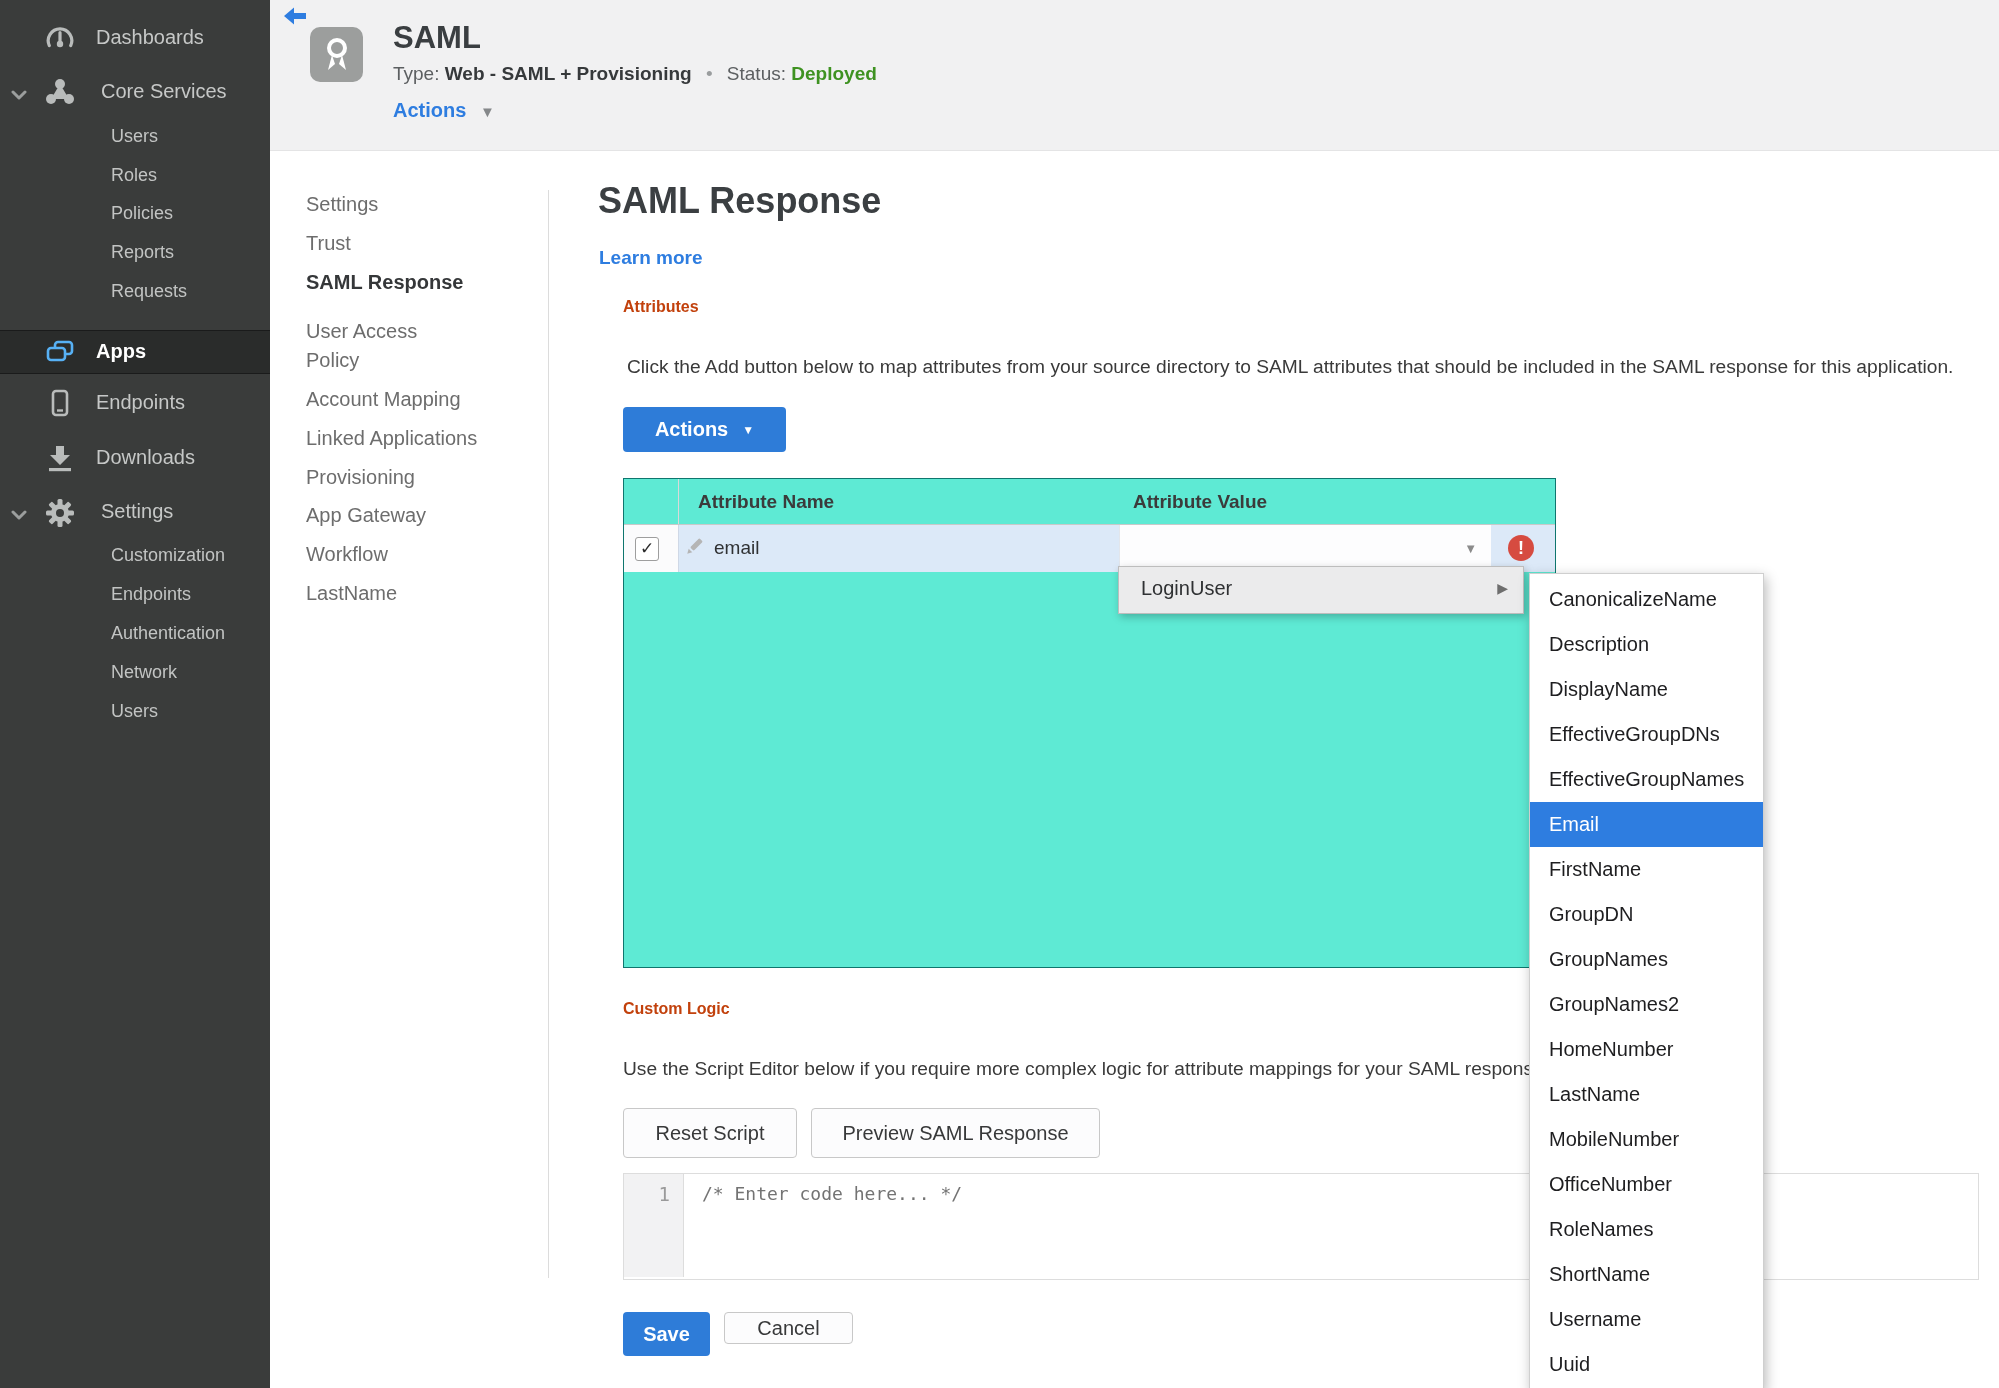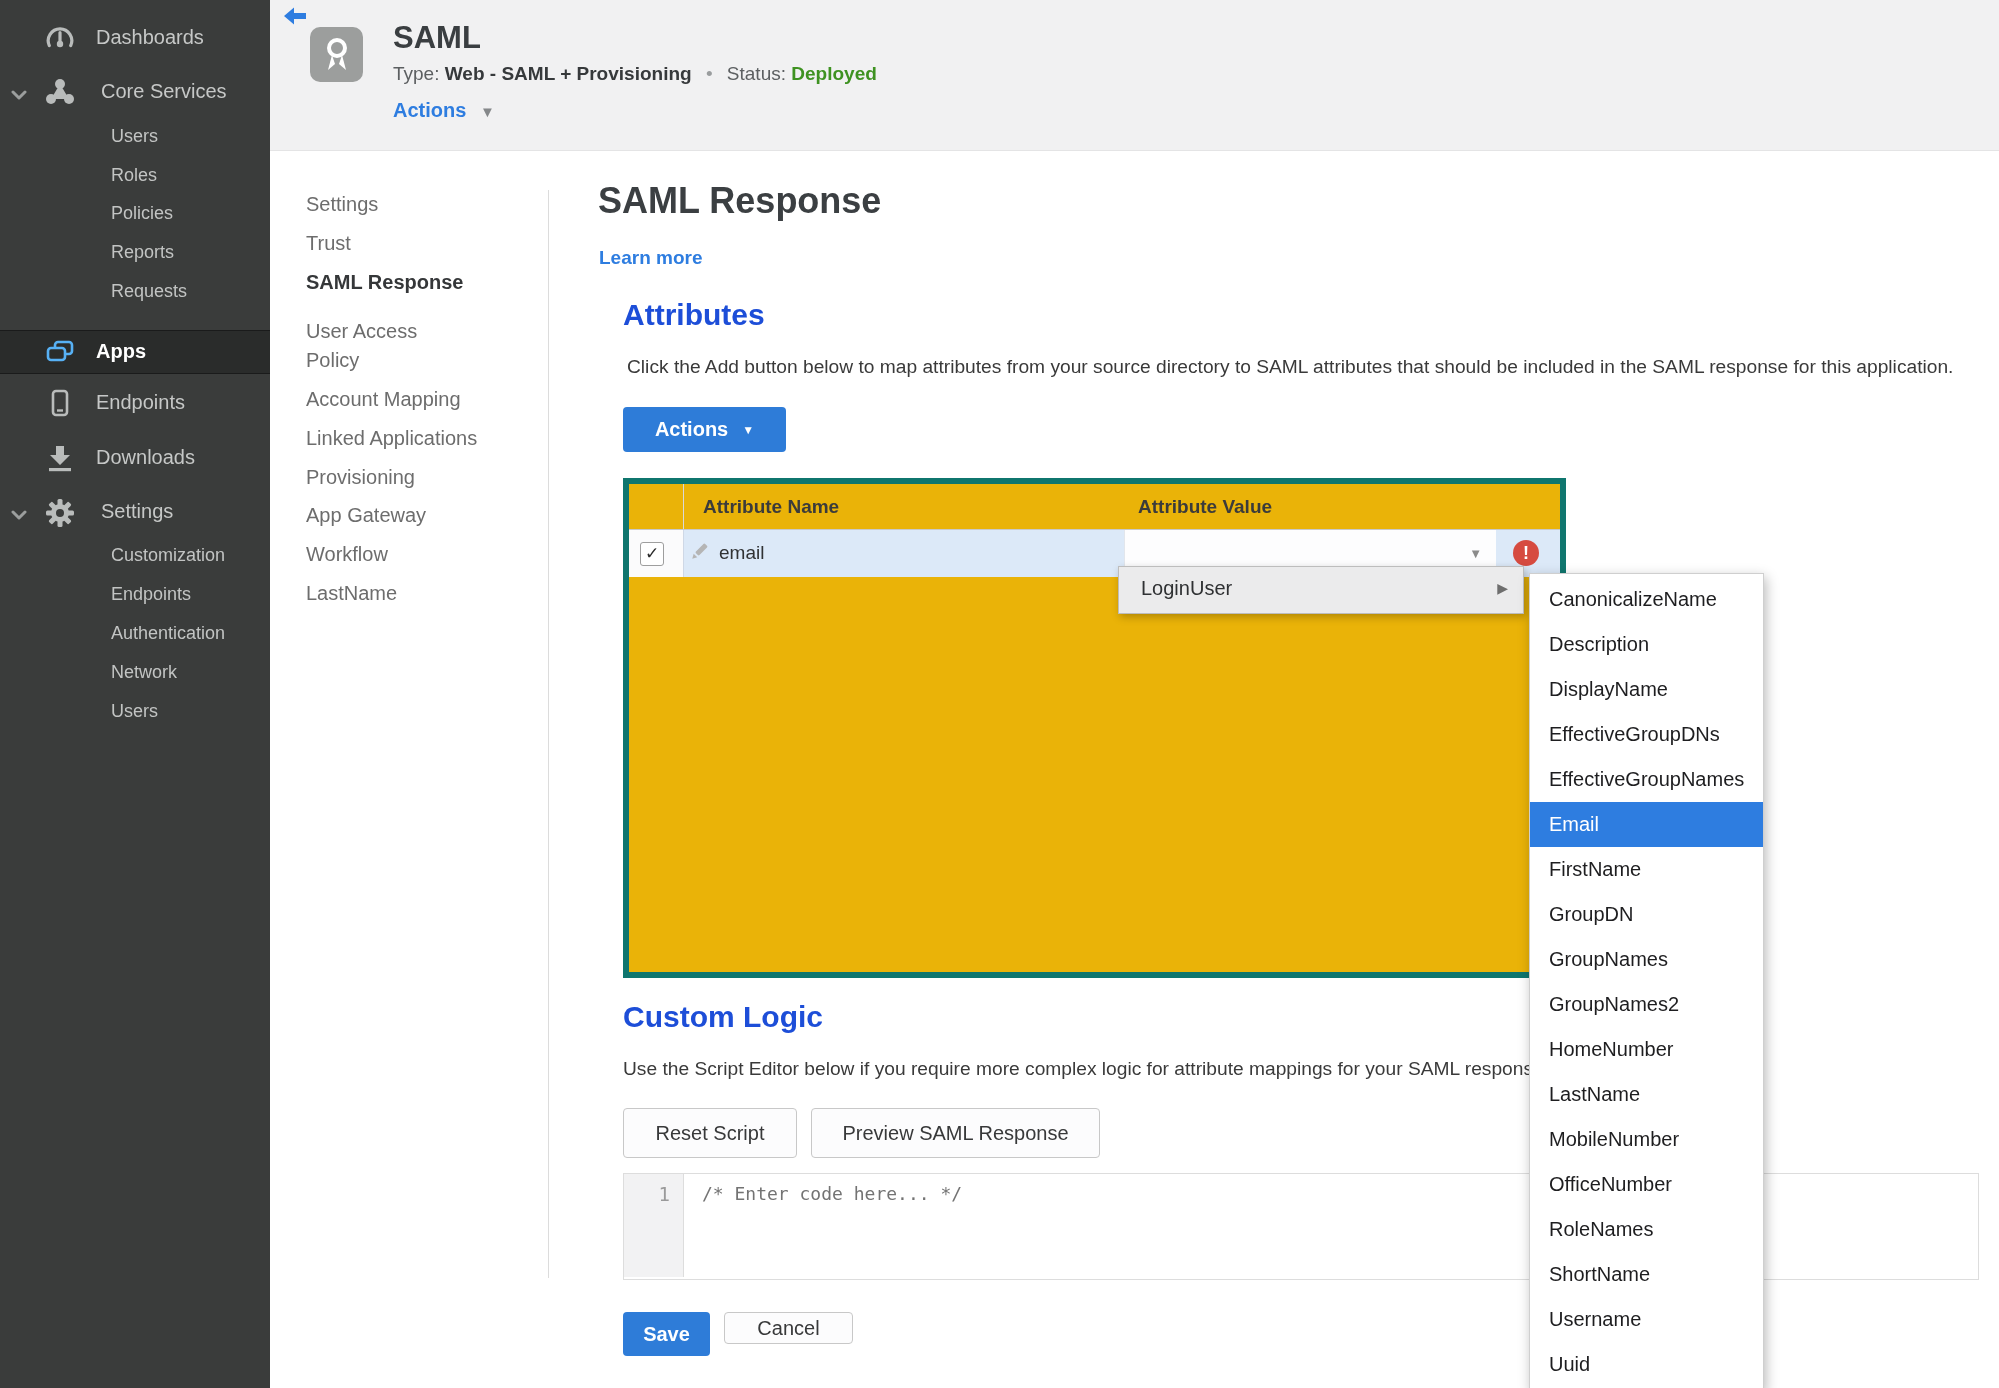--- a/index.html
+++ b/index.html
@@ -31,31 +31,31 @@
   .h-actions .car{color:#85888a;font-size:15px;margin-left:8px;font-weight:normal;}
 
   
   .secnav-item{position:absolute;left:306px;width:235px;height:26px;font-size:20px;color:#6d6d6d;cursor:pointer;white-space:nowrap;}
   .secnav-item.active{font-weight:bold;color:#353739;}
   .vline{position:absolute;left:548px;top:190px;width:1px;height:1088px;background:#dcdcdc;}
 
   
   .m-title{position:absolute;left:598px;top:180px;font-size:36px;font-weight:bold;color:#3b3f42;}
   .m-learn{position:absolute;left:599px;top:247px;font-size:19px;font-weight:bold;color:#2e7de0;cursor:pointer;text-align:center;}
-  .m-h2{position:absolute;left:623px;font-size:30px;font-weight:bold;color:#1d4ed8;}
+  .m-h2{position:absolute;left:623px;font-size:16px;font-weight:bold;color:#c2410c;}
   .m-p{position:absolute;left:623px;font-size:19.2px;color:#3a3a3a;white-space:nowrap;}
 
   .btn-blue{position:absolute;background:#2e7cd8;border:none;border-radius:4px;color:#fff;font-weight:bold;
             font-size:20px;font-family:inherit;cursor:pointer;display:flex;align-items:center;justify-content:center;}
   .btn-blue .car{font-size:12px;margin-left:14px;}
   .btn-light{position:absolute;background:#fcfcfd;border:1px solid #c8c8c8;border-radius:4px;color:#38393a;
              font-size:20px;font-family:inherit;cursor:pointer;display:flex;align-items:center;justify-content:center;}
 
   
-  .attr-table{position:absolute;left:623px;top:478px;width:931px;height:488px;border:6px solid #0f766e;background:#eab308;}
+  .attr-table{position:absolute;left:623px;top:478px;width:931px;height:488px;border:1px solid #0f766e;background:#5eead4;}
   .t-head{position:relative;height:45px;border-bottom:1px solid #c9c9c9;}
   .t-cb-col{position:absolute;left:0;top:0;width:54px;height:45px;border-right:1px solid #d9d9d9;}
   .t-h1{position:absolute;left:74px;top:12px;font-size:19px;font-weight:bold;color:#3b3b3b;}
   .t-h2{position:absolute;left:509px;top:12px;font-size:19px;font-weight:bold;color:#3b3b3b;}
   .t-row{position:relative;height:47px;background:#dce9f8;}
   .t-row-cb{position:absolute;left:0;top:0;width:54px;height:47px;background:#fbfbfc;border-right:1px solid #cfd8e6;}
   .cb{position:absolute;left:11px;top:12px;width:22px;height:22px;background:#fff;border:1px solid #9e9e9e;
       border-radius:3px;text-align:center;line-height:21px;font-size:17px;font-weight:bold;color:#2b2b2b;cursor:pointer;}
   .pencil{position:absolute;left:60px;top:12px;cursor:pointer;}
   .t-name{position:absolute;left:90px;top:12px;font-size:19px;color:#303234;}

